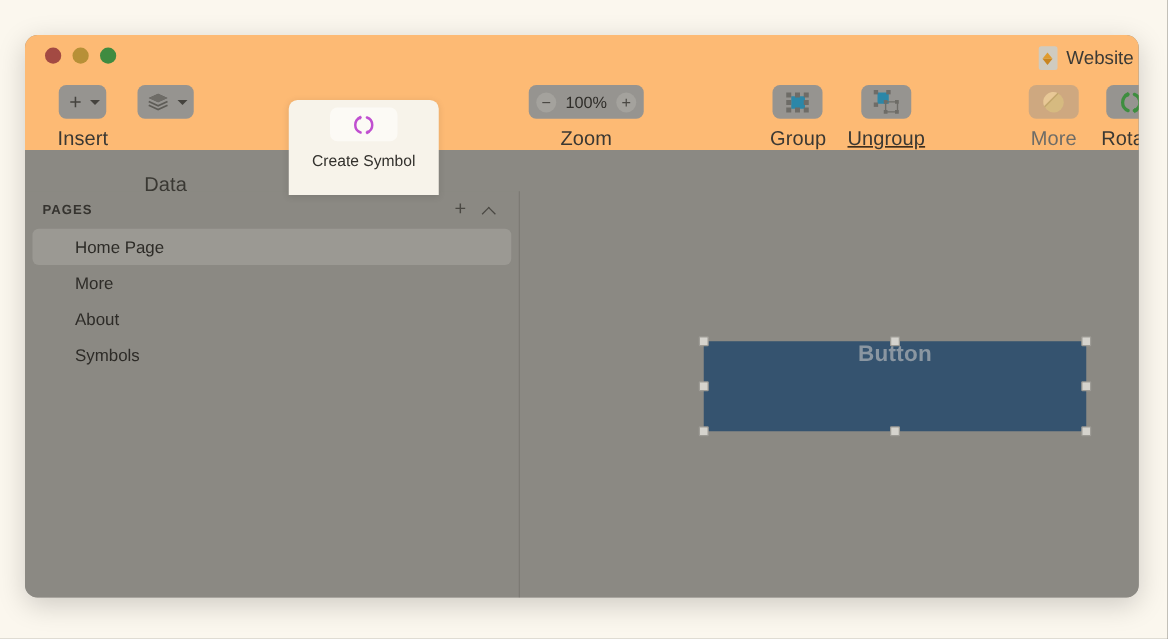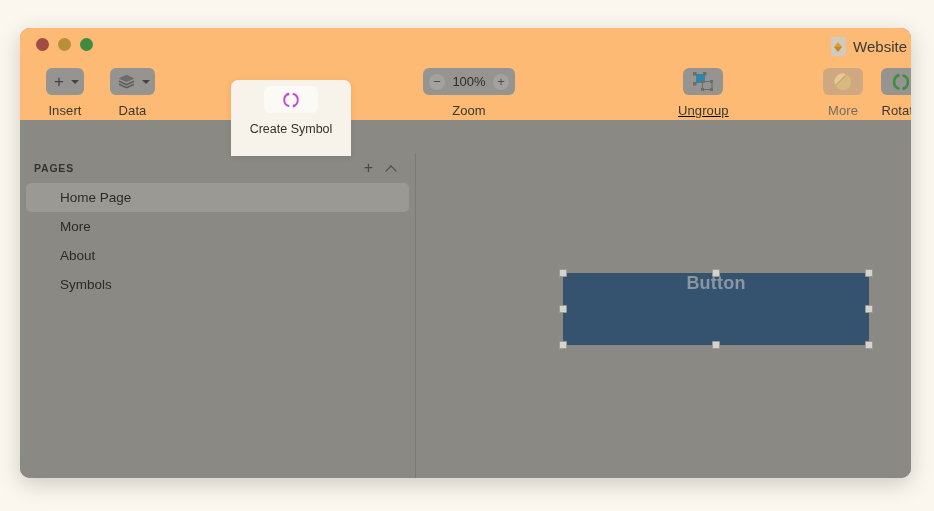--- a/index.html
+++ b/index.html
@@ -104,36 +104,36 @@
     display: flex;
     align-items: center;
     justify-content: center;
     gap: 2px;
     padding: 0 7px;
     color: #45433E;
   }
   .tb-btn.split { padding: 0 4px 0 8px; }
   .tb-label {
     margin-top: 8px;
-    font-size: 13px;
+    font-size: 16px;
     color: #3A3833;
     letter-spacing: .1px;
   }
   .tb-label.disabled { color: #6E6C67; }
   .chev {
     width: 0; height: 0;
     border-left: 4px solid transparent;
     border-right: 4px solid transparent;
     border-top: 4.5px solid #45433E;
     margin-left: 5px;
     margin-right: 1px;
   }
 
   #grp-insert { left: 26px; }
-  #grp-data   { left: 90px; }
+  #grp-data   { left: 90px; gap: 37px; }
   #grp-zoom   { left: 403px; }
   #grp-group  { left: 596px; }
   #grp-ungroup{ left: 658px; text-decoration: underline; }
   #grp-edit   { left: 803px; }
   #grp-rotate { left: 861px; }
 
   .plus-glyph {
     font-size: 17px;
     line-height: 1;
     color: #45433E;
@@ -352,20 +352,42 @@
       <div class="tb-row">
         <div id="zoom-stepper">
           <span class="step-circle">−</span>
           <span id="zoom-value">100%</span>
           <span class="step-circle">+</span>
         </div>
       </div>
       <div class="tb-label">Zoom</div>
     </div>
 
+    <div class="tb-group" id="grp-group">
+      <div class="tb-row">
+        <div class="icon-box">
+          <span style="display:flex;">
+            <svg width="24" height="22" viewBox="0 0 24 22">
+              <rect x="7" y="6" width="11" height="10" fill="#2C87A8"></rect>
+              <g fill="#6E6C67">
+                <rect x="3" y="3" width="4" height="4"></rect>
+                  <rect x="10" y="3" width="4" height="4"></rect>
+                  <rect x="17" y="3" width="4" height="4"></rect>
+                <rect x="3" y="9" width="4" height="4"></rect>
+                  <rect x="17" y="9" width="4" height="4"></rect>
+                <rect x="3" y="15" width="4" height="4"></rect>
+                  <rect x="10" y="15" width="4" height="4"></rect>
+                  <rect x="17" y="15" width="4" height="4"></rect>
+              </g>
+            </svg>
+          </span>
+        </div>
+      </div>
+      <div class="tb-label">Group</div>
+    </div>
 
     <div class="tb-group" id="grp-ungroup">
       <div class="tb-row">
         <div class="icon-box">
           <span style="display:flex;">
             <svg width="24" height="22" viewBox="0 0 24 22">
               <rect x="5" y="3" width="9" height="9" fill="#2C87A8"></rect>
               <g fill="#6E6C67">
                 <rect x="2" y="1" width="3.5" height="3.5"></rect>
                   <rect x="12" y="1" width="3.5" height="3.5"></rect>

